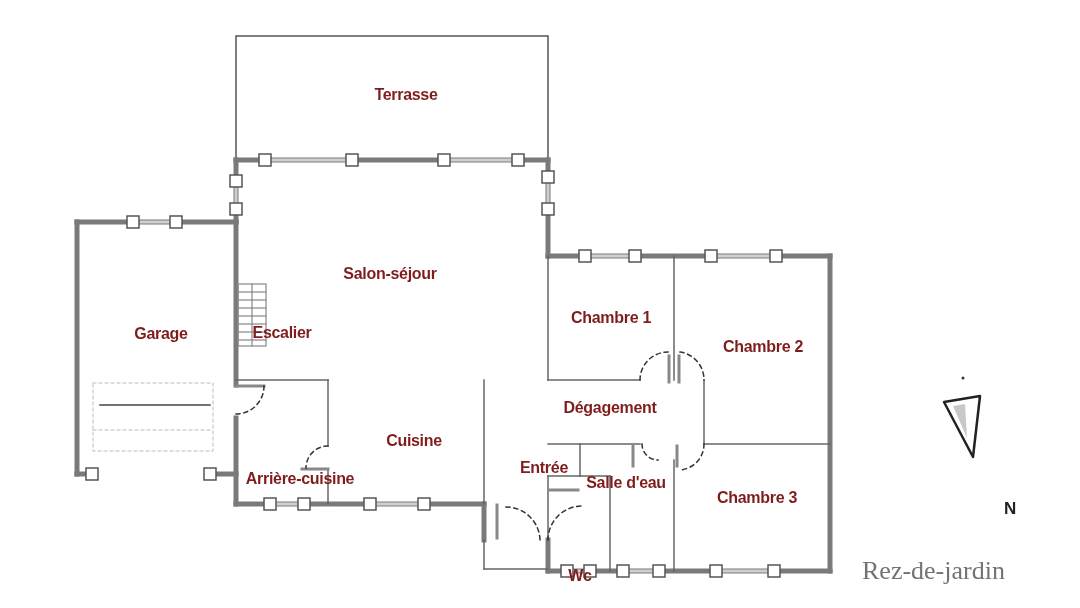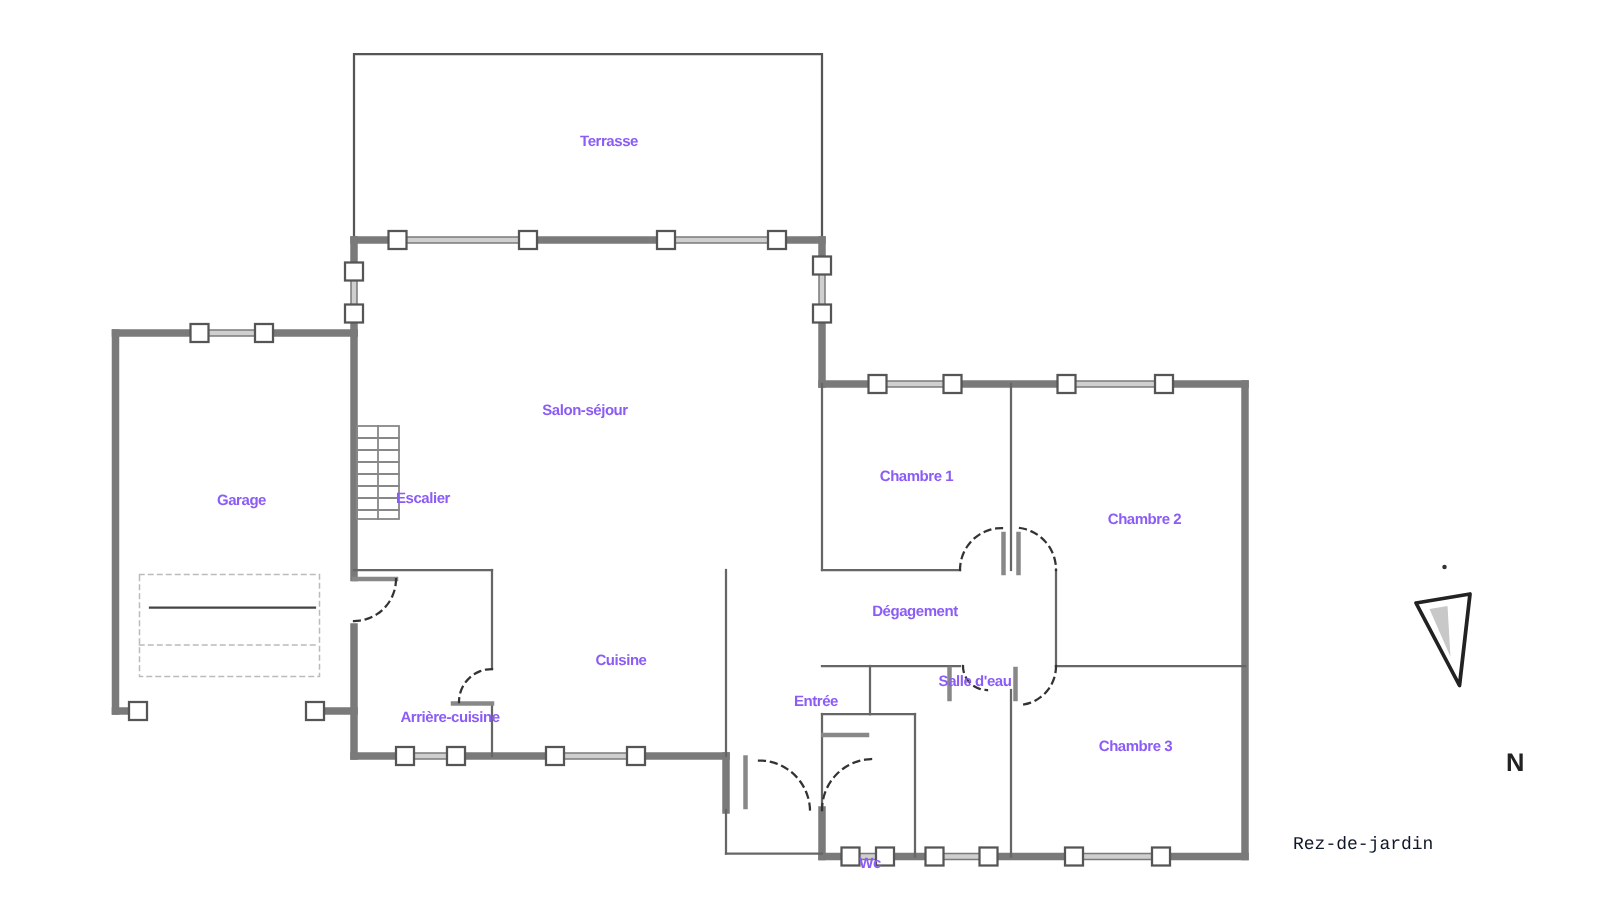--- a/index.html
+++ b/index.html
@@ -1,19 +1,19 @@
 <!DOCTYPE html>
 <html><head>
 <meta charset="utf-8">
 <style>
   html, body { margin: 0; padding: 0; background: #ffffff; }
   body { width: 1080px; height: 608px; position: relative; overflow: hidden; font-family: "Liberation Sans", sans-serif; }
   #plan { position: absolute; left: 0; top: 0; }
-  .room-label { position: absolute; font-family: "Liberation Sans", sans-serif; font-weight: bold; font-size: 10px; color: #8b5cf6; white-space: nowrap; letter-spacing: -0.3px; transform: translate(-50%, -50%); }
-  .caption { position: absolute; font-family: Liberation Mono, monospace; font-size: 12px; color: #0f172a; white-space: nowrap; }
+  .room-label { position: absolute; font-family: "Liberation Sans", sans-serif; font-weight: bold; font-size: 16px; color: #7f1d1d; white-space: nowrap; letter-spacing: -0.3px; transform: translate(-50%, -50%); }
+  .caption { position: absolute; font-family: Liberation Serif, serif; font-size: 26px; color: #737373; white-space: nowrap; }
   .north-n { position: absolute; font-family: "Liberation Sans", sans-serif; font-size: 17px; color: #222; font-weight: bold; }
 </style>
 </head>
 <body>
 
 <svg id="plan" width="1080" height="608" viewBox="0 0 1080 608" xmlns="http://www.w3.org/2000/svg">
   <g fill="none" stroke-linecap="square">
 
     <polyline points="236,160 236,36 548,36 548,160" stroke="#555" stroke-width="1.5"></polyline>
 
@@ -168,20 +168,20 @@
 </svg>
 
 <div class="room-label" style="left:406px; top:95px;">Terrasse</div>
 <div class="room-label" style="left:390px; top:274px;">Salon-séjour</div>
 <div class="room-label" style="left:161px; top:320px;margin-top:14px;">Garage</div>
 <div class="room-label" style="left:282px; top:333px;">Escalier</div>
 <div class="room-label" style="left:414px; top:441px;">Cuisine</div>
 <div class="room-label" style="left:300px; top:463px;margin-top:16px;">Arrière-cuisine</div>
 <div class="room-label" style="left:544px; top:468px;">Entrée</div>
 <div class="room-label" style="left:580px; top:533px;margin-top:43px;">Wc</div>
-<div class="room-label" style="left:626px; top:455px;margin-left:24px;">Salle d'eau</div>
+<div class="room-label" style="left:626px; top:483px;">Salle d'eau</div>
 <div class="room-label" style="left:610px; top:408px;">Dégagement</div>
 <div class="room-label" style="left:611px; top:318px;">Chambre 1</div>
 <div class="room-label" style="left:763px; top:347px;">Chambre 2</div>
 <div class="room-label" style="left:757px; top:498px;">Chambre 3</div>
 
 <div class="north-n" style="left:1004px; top:499px;">N</div>
 <div class="caption" style="left:862px; top:556px;">Rez-de-jardin</div>
 
 </body></html>

